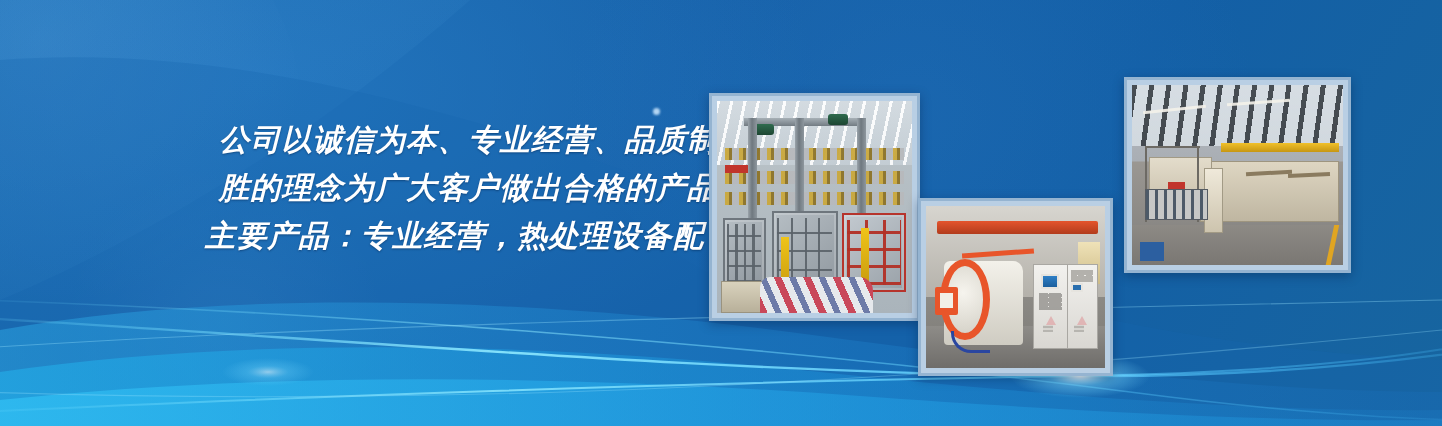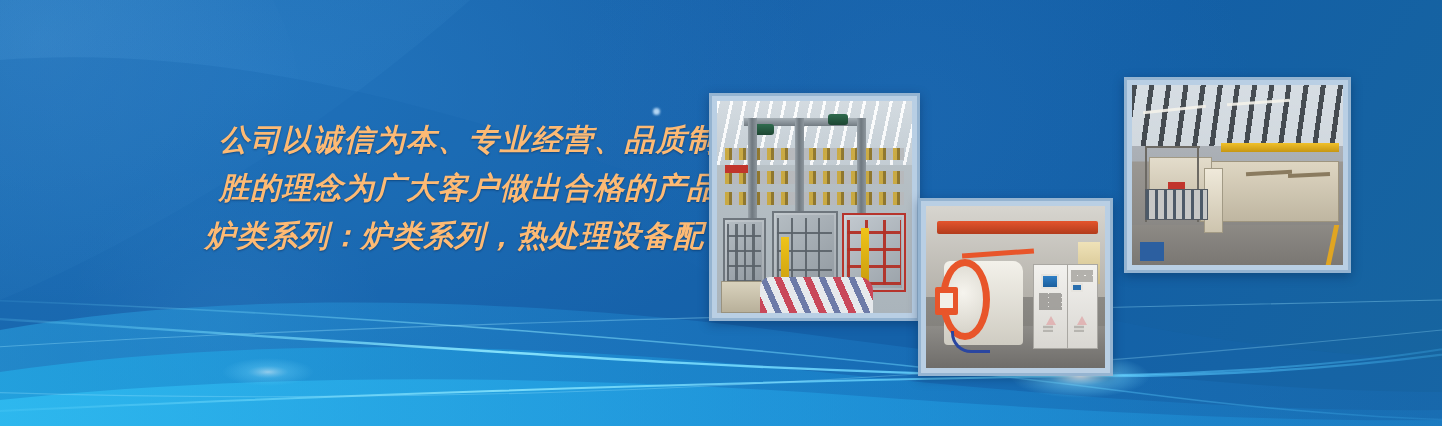--- a/index.html
+++ b/index.html
@@ -42,21 +42,21 @@
 
   
   .copy {
     position: absolute;
     left: 205px;
     top: 116px;
     width: 510px;
     z-index: 6;
   }
   .copy-line {
-    color: #fdba74;
+    color: #ffffff;
     font-size: 30px;
     line-height: 48px;
     font-weight: bold;
     font-style: italic;
     letter-spacing: 1.2px;
     white-space: nowrap;
     text-shadow: 0 1px 2px rgba(0,30,70,.45);
     font-family: "DejaVu Sans", "Liberation Sans", sans-serif;
   }
   .copy-line.indent { padding-left: 14px; }
@@ -388,21 +388,21 @@
 
     <ellipse cx="1080" cy="376" rx="70" ry="22" fill="url(#crossGlow)"></ellipse>
     <ellipse cx="268" cy="372" rx="46" ry="14" fill="url(#crossGlow)" opacity=".55"></ellipse>
   </svg>
 
   <div class="glow-dot" style="left:653px; top:108px;"></div>
 
   <div class="copy">
     <div class="copy-line indent">公司以诚信为本、专业经营、品质制</div>
     <div class="copy-line indent">胜的理念为广大客户做出合格的产品。</div>
-    <div class="copy-line">炉类系列：炉类系列，热处理设备配</div>
+    <div class="copy-line">主要产品：专业经营，热处理设备配</div>
   </div>
 
   <div class="photo" id="photo-furnace-bell">
     <div class="inner">
       <div class="ph1">
         <div class="roof"></div>
         <div class="beam"></div>
         <div class="rail r1"></div>
         <div class="rail r2"></div>
         <div class="rail r3"></div>

